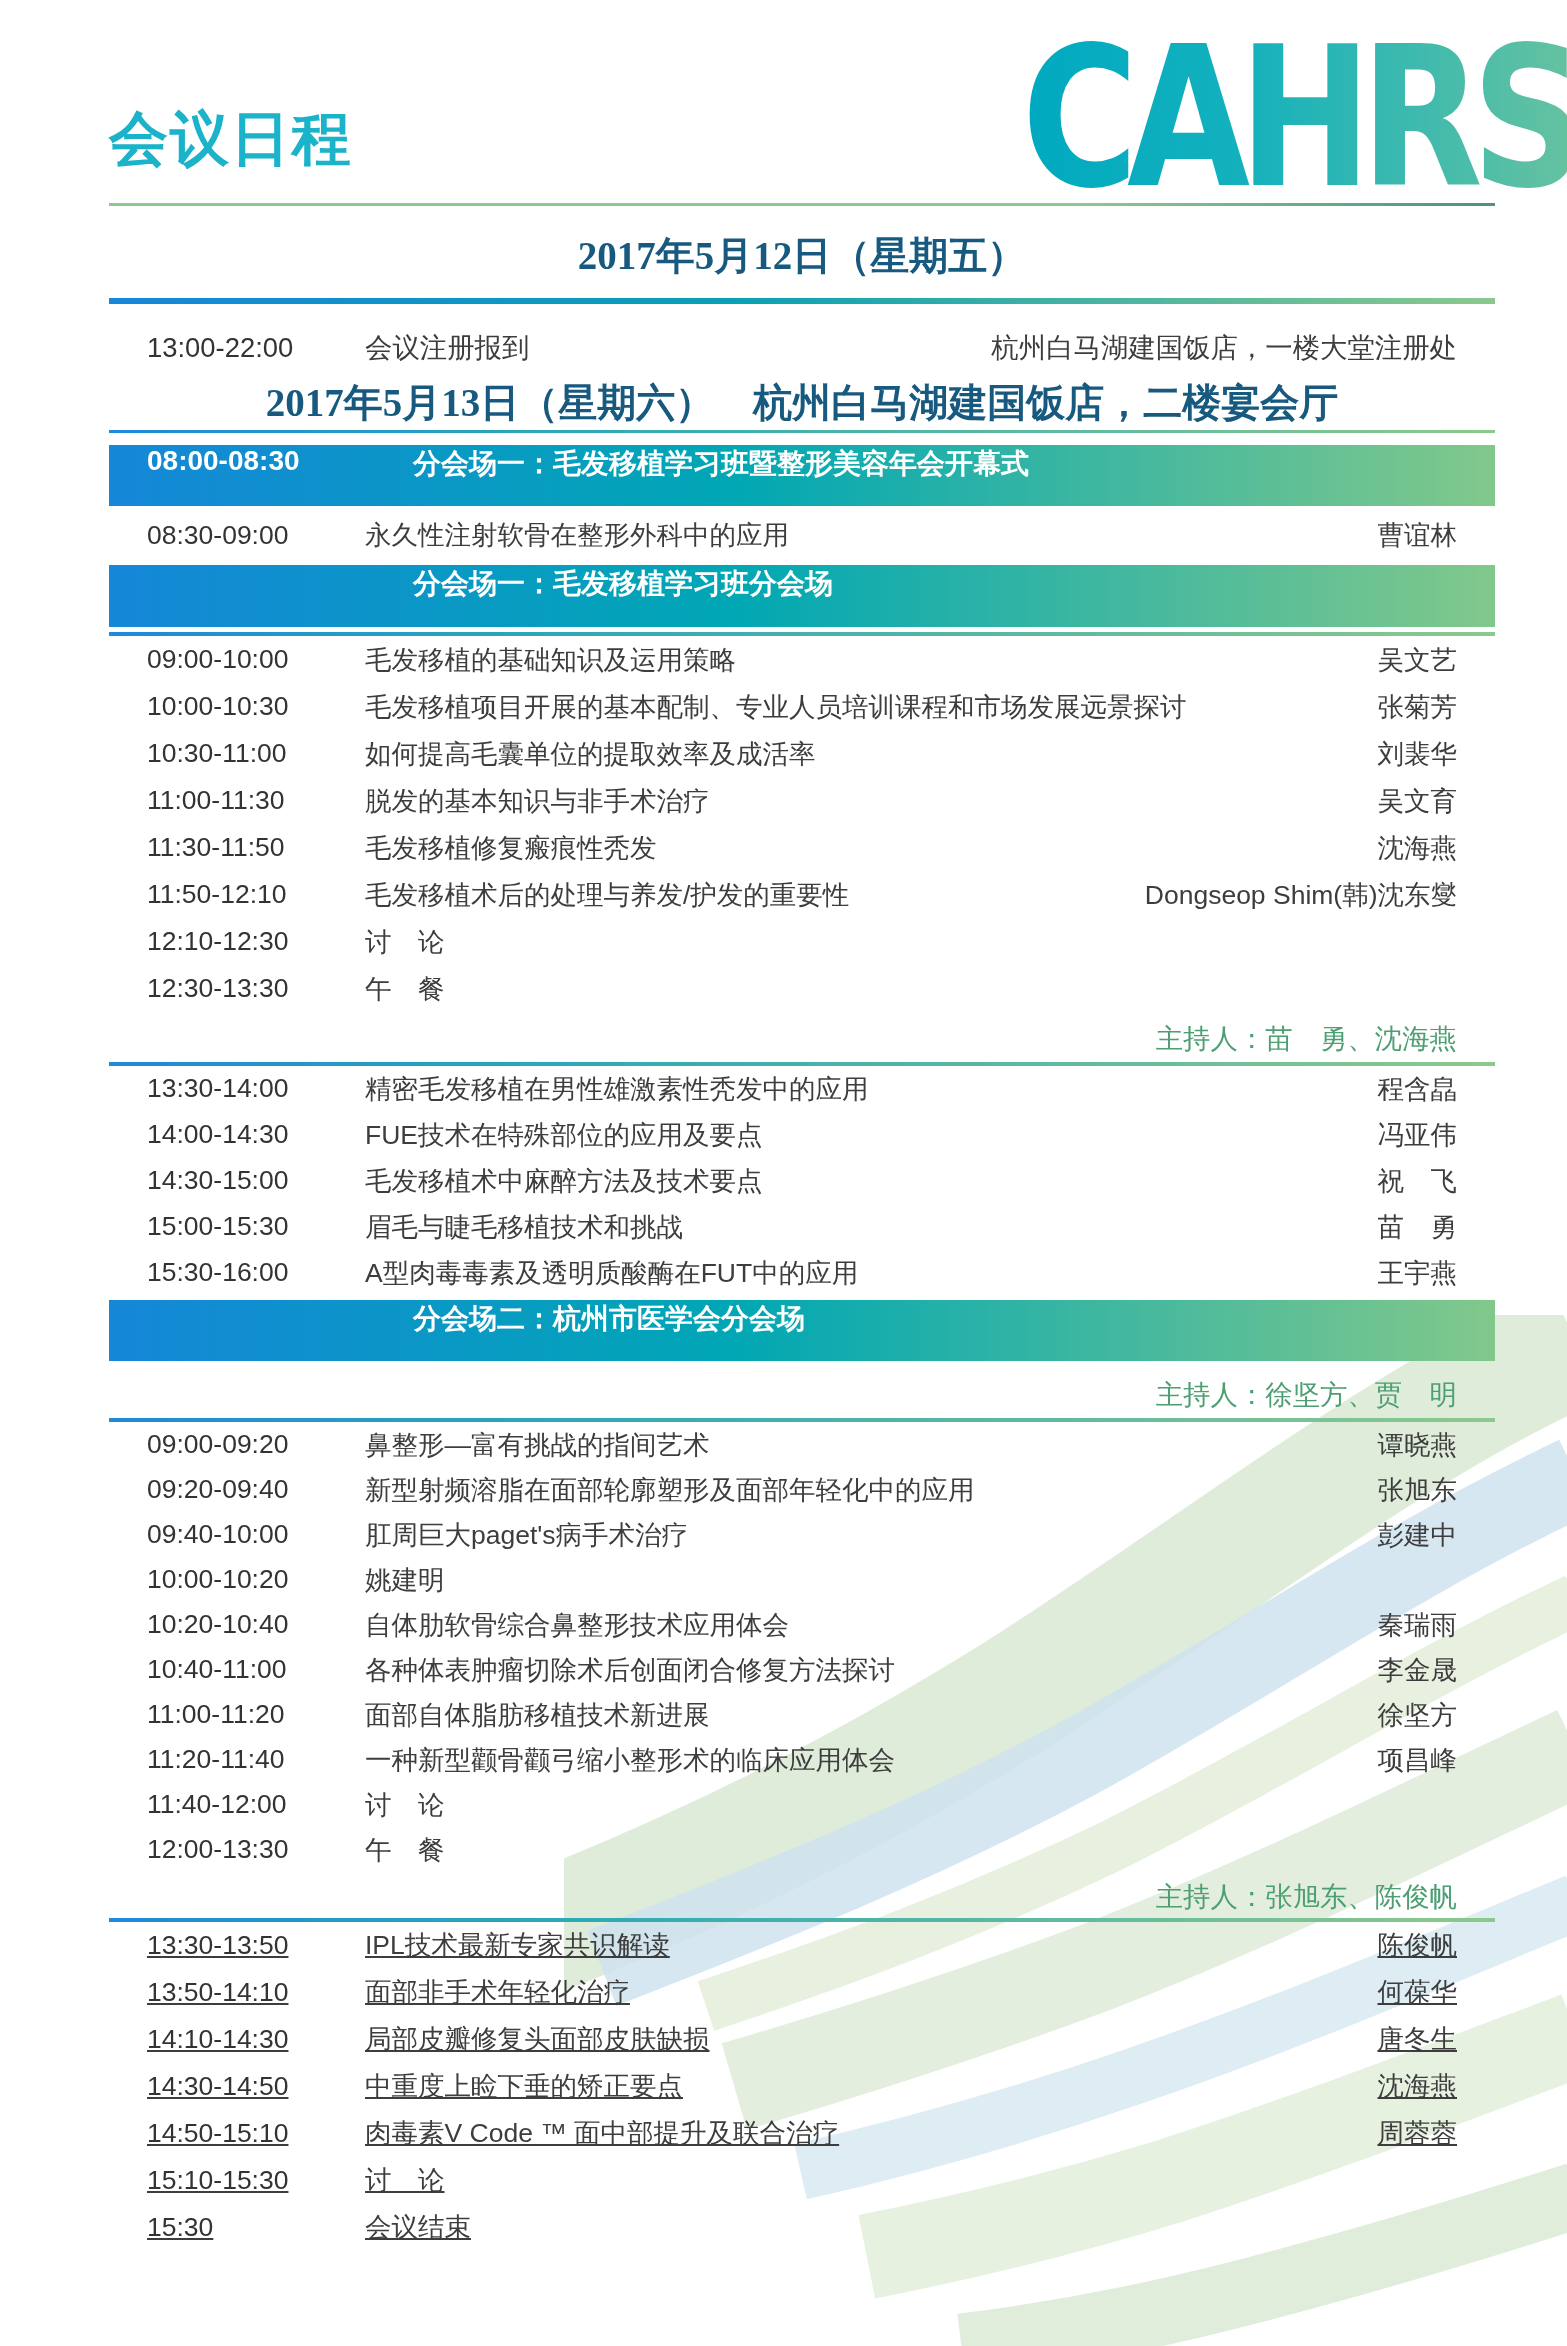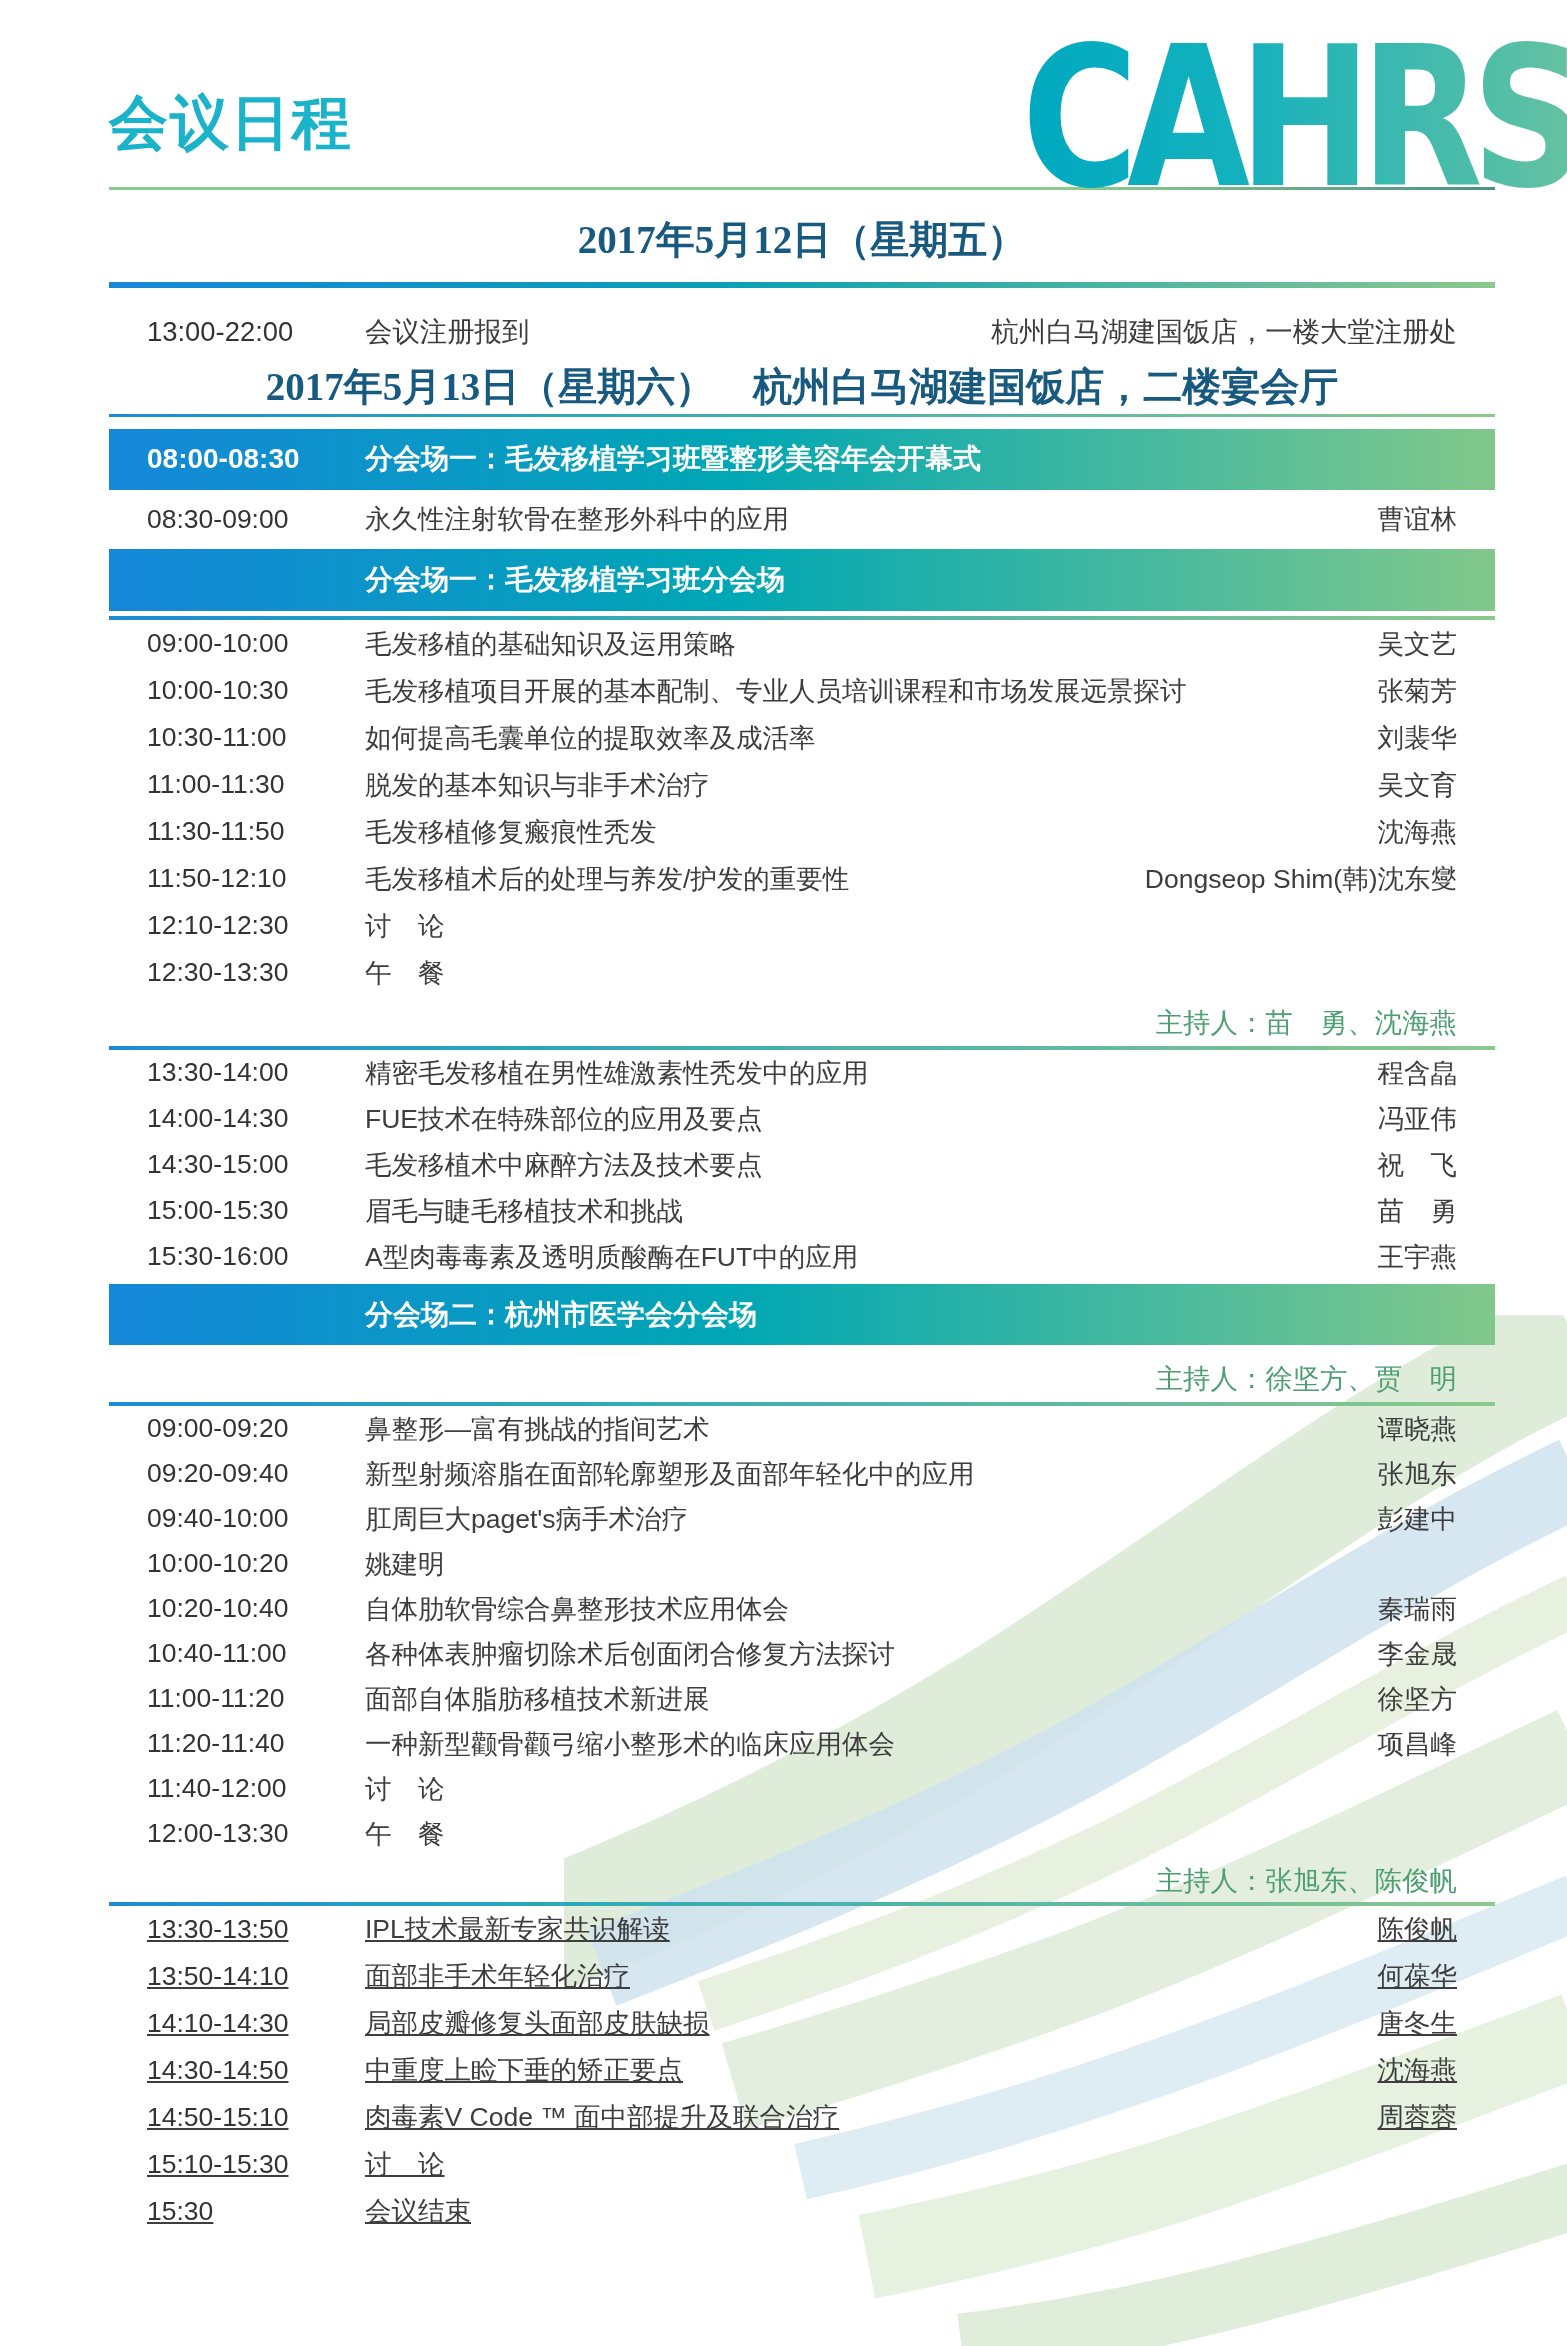--- a/index.html
+++ b/index.html
@@ -5,21 +5,21 @@
   html,body{margin:0;padding:0;background:#ffffff;}
   .page{
     position:relative;
     width:1567px;height:2347px;
     background:#ffffff;
     overflow:hidden;
     font-family:"Liberation Sans","DejaVu Sans",sans-serif;
     color:#3d3d3d;
   }
   .waves{position:absolute;right:0;top:1315px;width:1003px;height:1032px;z-index:0;pointer-events:none;}
-  .content{position:absolute;left:109px;right:72px;top:0;z-index:1;}
+  .content{position:absolute;left:109px;right:72px;top:16px;z-index:1;}
 
   .page-title{
     margin-top:91px;
     font-size:59px;line-height:64px;font-weight:600;
     color:#1bb3ca;letter-spacing:1.9px;
   }
   .logo{
     position:absolute;top:24.6px;right:-7.6px;z-index:2;
     font-family:"DejaVu Sans","Liberation Sans",sans-serif;
     font-weight:900;font-size:159px;line-height:151px;
@@ -42,23 +42,23 @@
   .sep.s2{margin-top:1.9px;}
   .sep.s3{margin-top:1.9px;}
   .sep.s4{margin-top:0;}
 
   .reg-row{display:flex;align-items:center;margin-top:23px;height:42px;font-size:27.4px;}
   .reg-row .time{width:256px;padding-left:38px;box-sizing:border-box;flex:none;color:#333;}
   .reg-row .title{flex:none;}
   .reg-row .note{flex:1;text-align:right;padding-right:38px;}
 
   .band{
-    display:flex;align-items:center;height:61px;
+    display:flex;align-items:flex-start;height:61px;
     background:linear-gradient(90deg,#1587d8 0%,#00a7b4 45%,#82c88b 100%);
-    color:#ffffff;font-size:28px;font-weight:600;
+    color:#ffffff;font-size:28px;font-weight:600;gap:48px;
   }
   .band .time{width:256px;padding-left:38px;box-sizing:border-box;flex:none;}
   .band.b1{margin-top:11.4px;}
   .band.b2{height:62px;}
   .band.b3{margin-top:4.7px;}
 
   .host{margin-top:5.7px;height:42px;line-height:42px;text-align:right;color:#4d9f72;font-size:27.4px;padding-right:38px;}
   .host.h1{margin-top:13.2px;}
   .host.h3{margin-top:13.2px;}
   .host.h4{margin-top:3.8px;}

